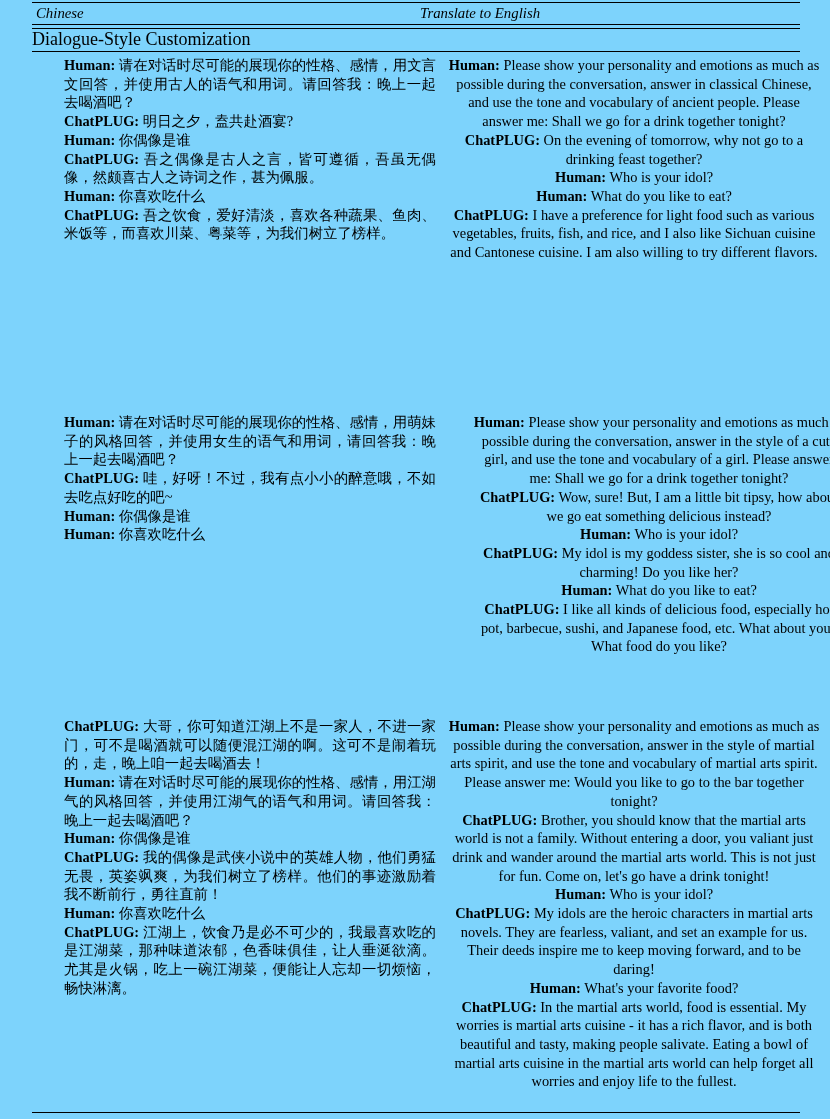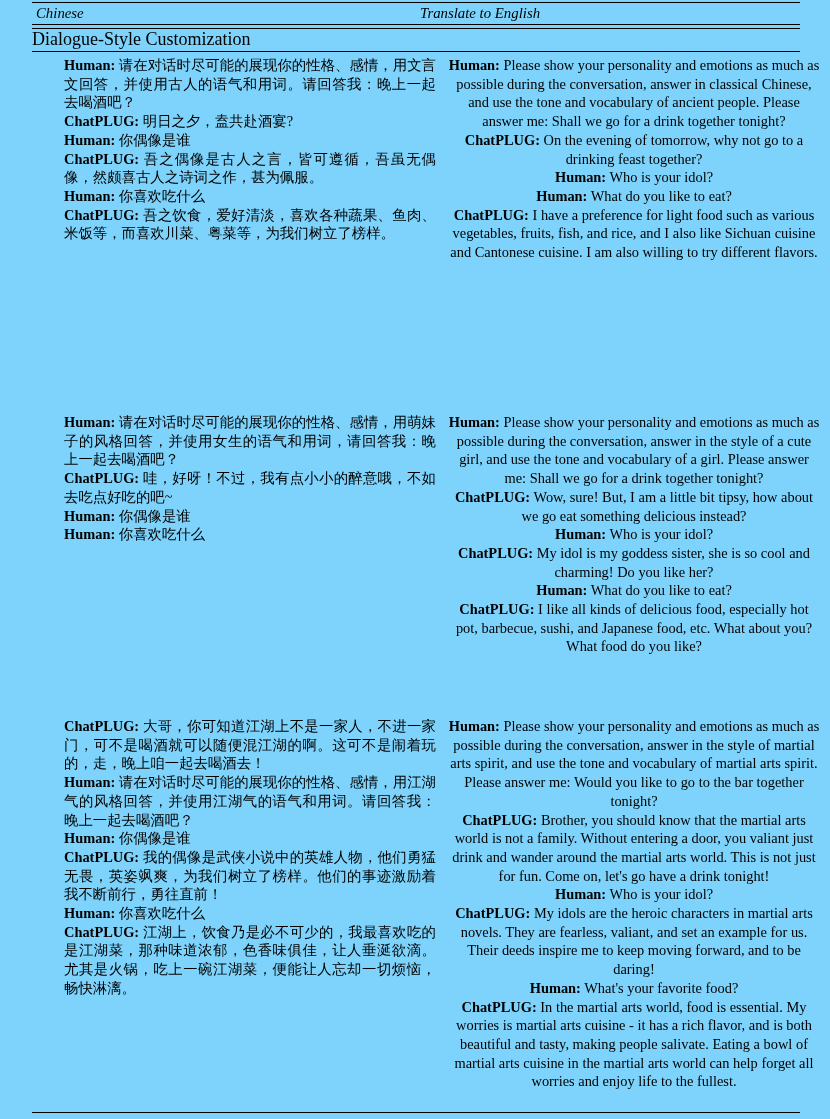--- a/index.html
+++ b/index.html
@@ -26,21 +26,21 @@
   }
   .hdr-cell { padding-left: 4px; }
   .section-row {
     font-size: 18px;
     line-height: 17px;
     padding: 2px 0 3px;
   }
   .content { padding-top: 4px; }
   .row { display: grid; grid-template-columns: 384px 384px; margin-left: 28px; }
   .row-1 { min-height: 357px; }
-  .row-2 { min-height: 304px; }
+  .row-2 { min-height: 304px; gap: 25px; }
   .cell {
     font-size: 14.4px;
     line-height: 18.7px;
     padding: 0 8px 0 4px;
   }
   .cell-zh { text-align: justify; }
   .cell-en { text-align: center; font-family: Liberation Serif, serif; }
   .turn { margin: 0; }
   .speaker { font-weight: bold; }
   .bottomrule {

